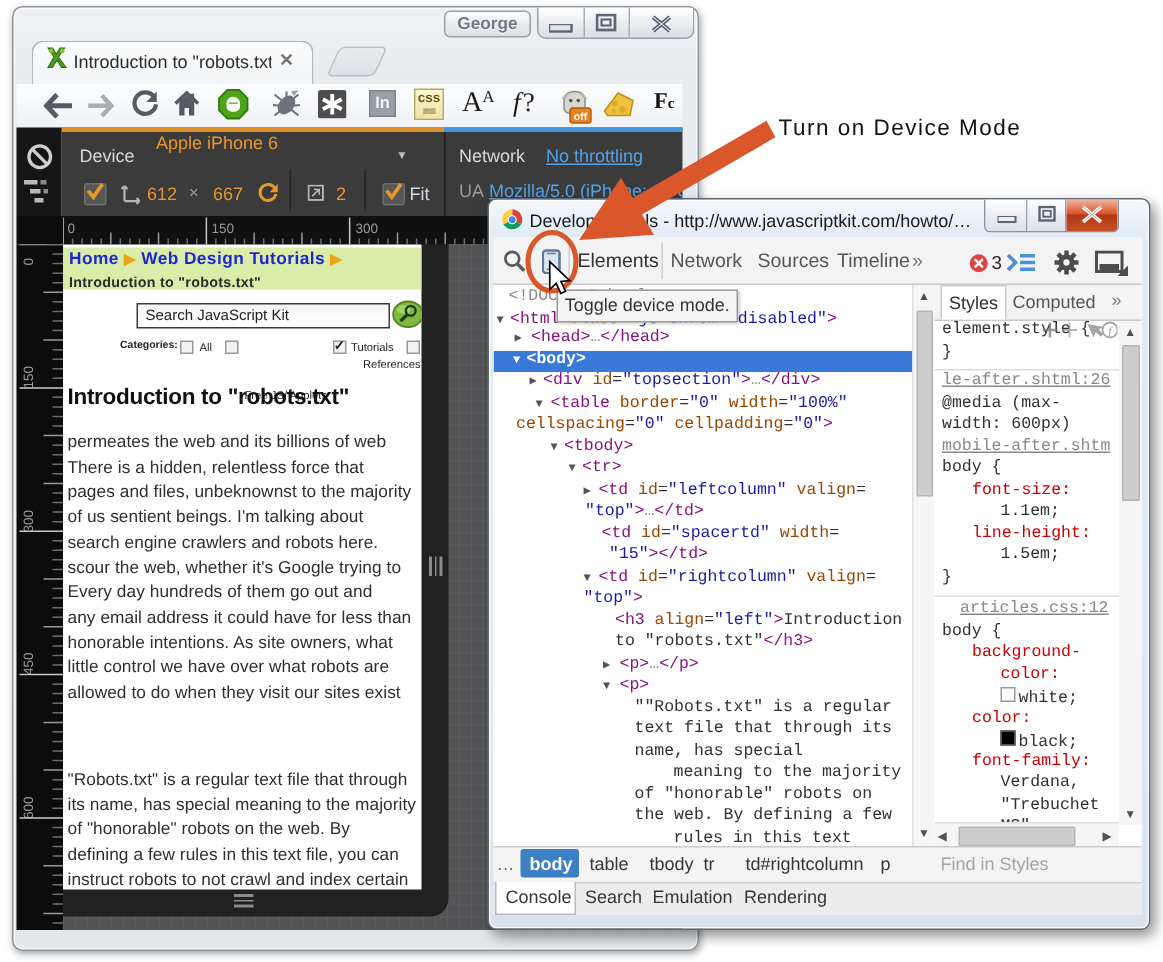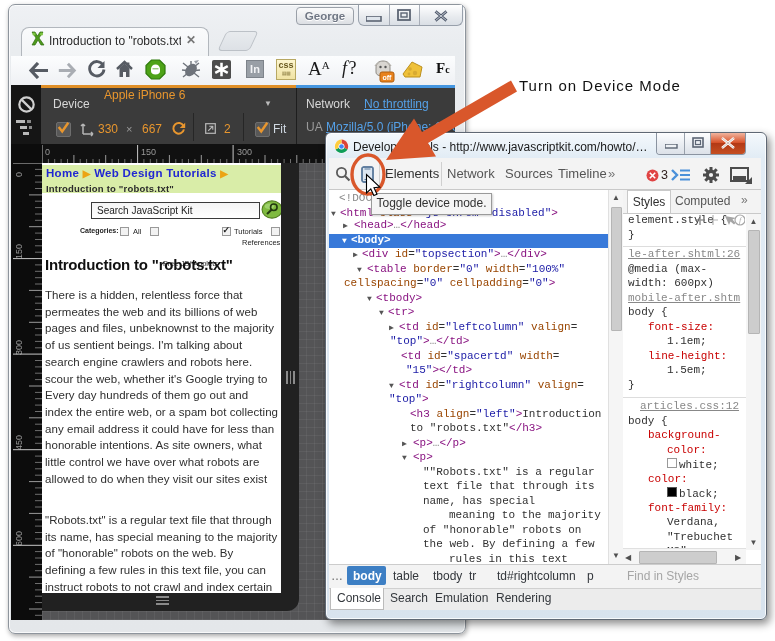--- a/index.html
+++ b/index.html
@@ -179,21 +179,21 @@
 <div class="dtxt" style="left:53px;top:97px;">Device</div>
 <div class="dtxt orange" style="left:104px;top:88px;">Apple iPhone 6</div>
 <div class="dtxt" style="left:264px;top:99px;font-size:8px;color:#bbb;">▼</div>
 <div class="abs" style="left:56px;top:122px;width:13px;height:13px;background:#585858;border:1px solid #6e6e6e;border-radius:2px;"></div>
 <svg class="abs" style="left:57px;top:121px" width="13" height="13" viewBox="0 0 15 15">
     <path d="M2 7 L6 12 L13 2" stroke="#e8962e" stroke-width="2.8" fill="none"></path>
   </svg>
 <svg class="abs" style="left:80px;top:120px" width="18" height="17" viewBox="0 0 18 17">
     <path d="M3 14 L3 4 M3 4 L1 6 M3 4 L5 6 M3 14 L13 14 M13 14 L11 12 M13 14 L11 16" stroke="#b5b5b5" stroke-width="1.5" fill="none"></path>
   </svg>
-<div class="dtxt orange" style="left:98px;top:122px;">330</div>
+<div class="dtxt orange" style="left:98px;top:122px;">612</div>
 <div class="dtxt" style="left:126px;top:123px;color:#9a9a9a;font-size:11px;">×</div>
 <div class="dtxt orange" style="left:142px;top:122px;">667</div>
 <svg class="abs" style="left:171px;top:121px" width="15" height="15" viewBox="0 0 18 18">
     <path d="M15 6 A6.4 6.4 0 1 0 15.5 10" stroke="#e8962e" stroke-width="2.4" fill="none"></path>
     <path d="M17 2 L17 8.5 L10.5 8.5 Z" fill="#e8962e"></path>
   </svg>
 <div class="abs" style="left:193px;top:113px;width:1px;height:28px;background:#262626;"></div>
 <svg class="abs" style="left:205px;top:123px" width="11" height="11" viewBox="0 0 11 11">
     <rect x="0.7" y="0.7" width="9.6" height="9.6" fill="none" stroke="#b9b9b9" stroke-width="1.2"></rect>
     <path d="M3.2 7.8 L7.5 3.5 M4.3 3.3 L7.8 3.3 L7.8 6.8" stroke="#b9b9b9" stroke-width="1.1" fill="none"></path>
@@ -267,28 +267,27 @@
   <div class="pgtxt abs" style="left:91px;top:64px;font-size:7.5px;">All</div>
   <div class="abs" style="left:108px;top:64px;width:7px;height:7px;border:1px solid #999;background:#f2f2f2;"></div>
   <div class="pgtxt abs" style="left:121px;top:64px;font-size:7.5px;margin-top:32px;">Free JS/ Applets</div>
   <div class="abs" style="left:180px;top:64px;width:7px;height:7px;border:1px solid #999;background:#f2f2f2;"></div>
   <div class="pgtxt abs" style="left:180.5px;top:61.5px;font-size:9px;font-weight:bold;">✓</div>
   <div class="pgtxt abs" style="left:192px;top:64px;font-size:7.5px;">Tutorials</div>
   <div class="abs" style="left:229px;top:64px;width:7px;height:7px;border:1px solid #999;background:#f2f2f2;"></div>
   <div class="pgtxt abs" style="left:200px;top:75px;font-size:7.5px;">References</div>
   <div id="h1" class="abs">Introduction to "robots.txt"</div>
   <div class="para" style="top:124px;">
+   <div>permeates the web and its billions of web</div>
    <div>There is a hidden, relentless force that</div>
-   <div>permeates the web and its billions of web</div>
    <div>pages and files, unbeknownst to the majority</div>
    <div>of us sentient beings. I'm talking about</div>
    <div>search engine crawlers and robots here.</div>
    <div>scour the web, whether it's Google trying to</div>
    <div>Every day hundreds of them go out and</div>
-   <div>index the entire web, or a spam bot collecting</div>
    <div>any email address it could have for less than</div>
    <div>honorable intentions. As site owners, what</div>
    <div>little control we have over what robots are</div>
    <div>allowed to do when they visit our sites exist</div>
   </div>
   <div class="para" style="top:349px;">
    <div>"Robots.txt" is a regular text file that through</div>
    <div>its name, has special meaning to the majority</div>
    <div>of "honorable" robots on the web. By</div>
    <div>defining a few rules in this text file, you can</div>

